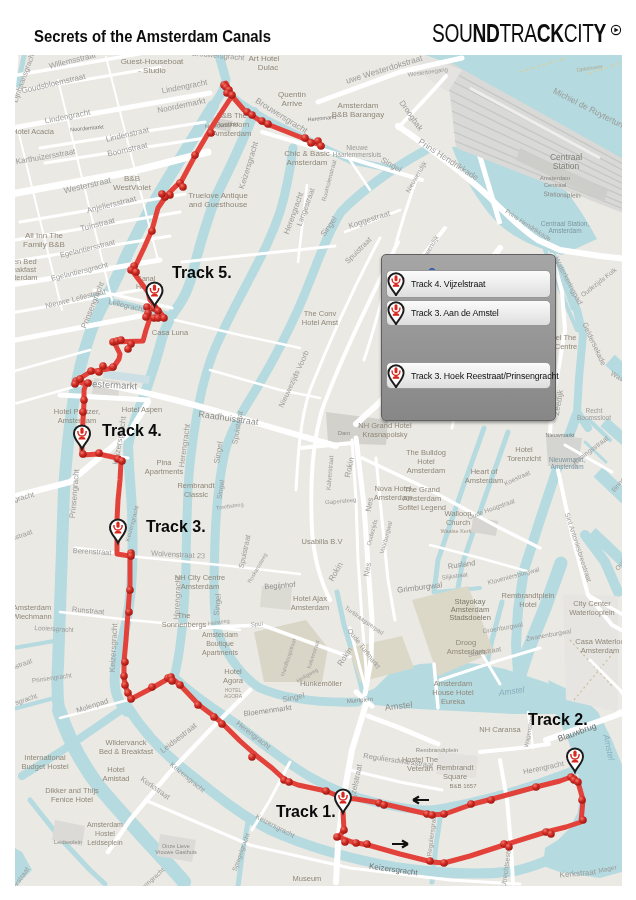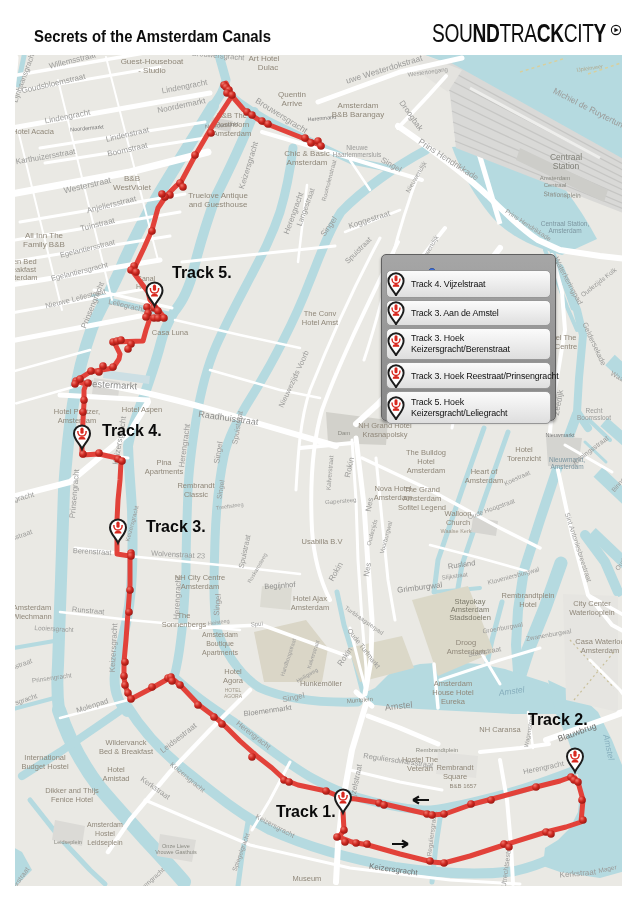--- a/index.html
+++ b/index.html
@@ -671,39 +671,21 @@
     </div>
 <div class="prow" style="top:45px;height:24px">
       <svg class="ppin" width="22" height="26" viewBox="-11 -11.5 22 26">
         <path d="M0,14 C-2.2,8.8 -7.6,5.6 -7.6,-0.6 A7.6,7.6 0 1,1 7.6,-0.6 C7.6,5.6 2.2,8.8 0,14 Z" fill="#fff" stroke="#1c1c1c" stroke-width="1.9"></path>
         <rect x="-1.5" y="-6.2" width="3" height="6" rx="1.5" fill="#d8281f"></rect>
         <path d="M-3.9,-2.9 v1 a3.9,3.9 0 0 0 7.8,0 v-1" fill="none" stroke="#d8281f" stroke-width="1.4"></path>
         <path d="M0,2.3 L0,3.6 M-2.6,4.7 a2.6,1.5 0 0 1 5.2,0 Z" stroke="#d8281f" stroke-width="1.3" fill="#d8281f"></path>
       </svg>
       <div class="tx">Track 3. Aan de Amstel</div>
     </div>
-<div class="prow" style="top:73px;height:30px">
-      <svg class="ppin" width="22" height="26" viewBox="-11 -11.5 22 26">
-        <path d="M0,14 C-2.2,8.8 -7.6,5.6 -7.6,-0.6 A7.6,7.6 0 1,1 7.6,-0.6 C7.6,5.6 2.2,8.8 0,14 Z" fill="#fff" stroke="#1c1c1c" stroke-width="1.9"></path>
-        <rect x="-1.5" y="-6.2" width="3" height="6" rx="1.5" fill="#d8281f"></rect>
-        <path d="M-3.9,-2.9 v1 a3.9,3.9 0 0 0 7.8,0 v-1" fill="none" stroke="#d8281f" stroke-width="1.4"></path>
-        <path d="M0,2.3 L0,3.6 M-2.6,4.7 a2.6,1.5 0 0 1 5.2,0 Z" stroke="#d8281f" stroke-width="1.3" fill="#d8281f"></path>
-      </svg>
-      <div class="tx">Track 3. Hoek<br>Keizersgracht/Berenstraat</div>
-    </div>
 <div class="prow" style="top:107px;height:25px">
       <svg class="ppin" width="22" height="26" viewBox="-11 -11.5 22 26">
         <path d="M0,14 C-2.2,8.8 -7.6,5.6 -7.6,-0.6 A7.6,7.6 0 1,1 7.6,-0.6 C7.6,5.6 2.2,8.8 0,14 Z" fill="#fff" stroke="#1c1c1c" stroke-width="1.9"></path>
         <rect x="-1.5" y="-6.2" width="3" height="6" rx="1.5" fill="#d8281f"></rect>
         <path d="M-3.9,-2.9 v1 a3.9,3.9 0 0 0 7.8,0 v-1" fill="none" stroke="#d8281f" stroke-width="1.4"></path>
         <path d="M0,2.3 L0,3.6 M-2.6,4.7 a2.6,1.5 0 0 1 5.2,0 Z" stroke="#d8281f" stroke-width="1.3" fill="#d8281f"></path>
       </svg>
       <div class="tx">Track 3. Hoek Reestraat/Prinsengracht</div>
     </div>
-<div class="prow" style="top:136px;height:31px">
-      <svg class="ppin" width="22" height="26" viewBox="-11 -11.5 22 26">
-        <path d="M0,14 C-2.2,8.8 -7.6,5.6 -7.6,-0.6 A7.6,7.6 0 1,1 7.6,-0.6 C7.6,5.6 2.2,8.8 0,14 Z" fill="#fff" stroke="#1c1c1c" stroke-width="1.9"></path>
-        <rect x="-1.5" y="-6.2" width="3" height="6" rx="1.5" fill="#d8281f"></rect>
-        <path d="M-3.9,-2.9 v1 a3.9,3.9 0 0 0 7.8,0 v-1" fill="none" stroke="#d8281f" stroke-width="1.4"></path>
-        <path d="M0,2.3 L0,3.6 M-2.6,4.7 a2.6,1.5 0 0 1 5.2,0 Z" stroke="#d8281f" stroke-width="1.3" fill="#d8281f"></path>
-      </svg>
-      <div class="tx">Track 5. Hoek<br>Keizersgracht/Leliegracht</div>
-    </div>
 </div>
 </body></html>

